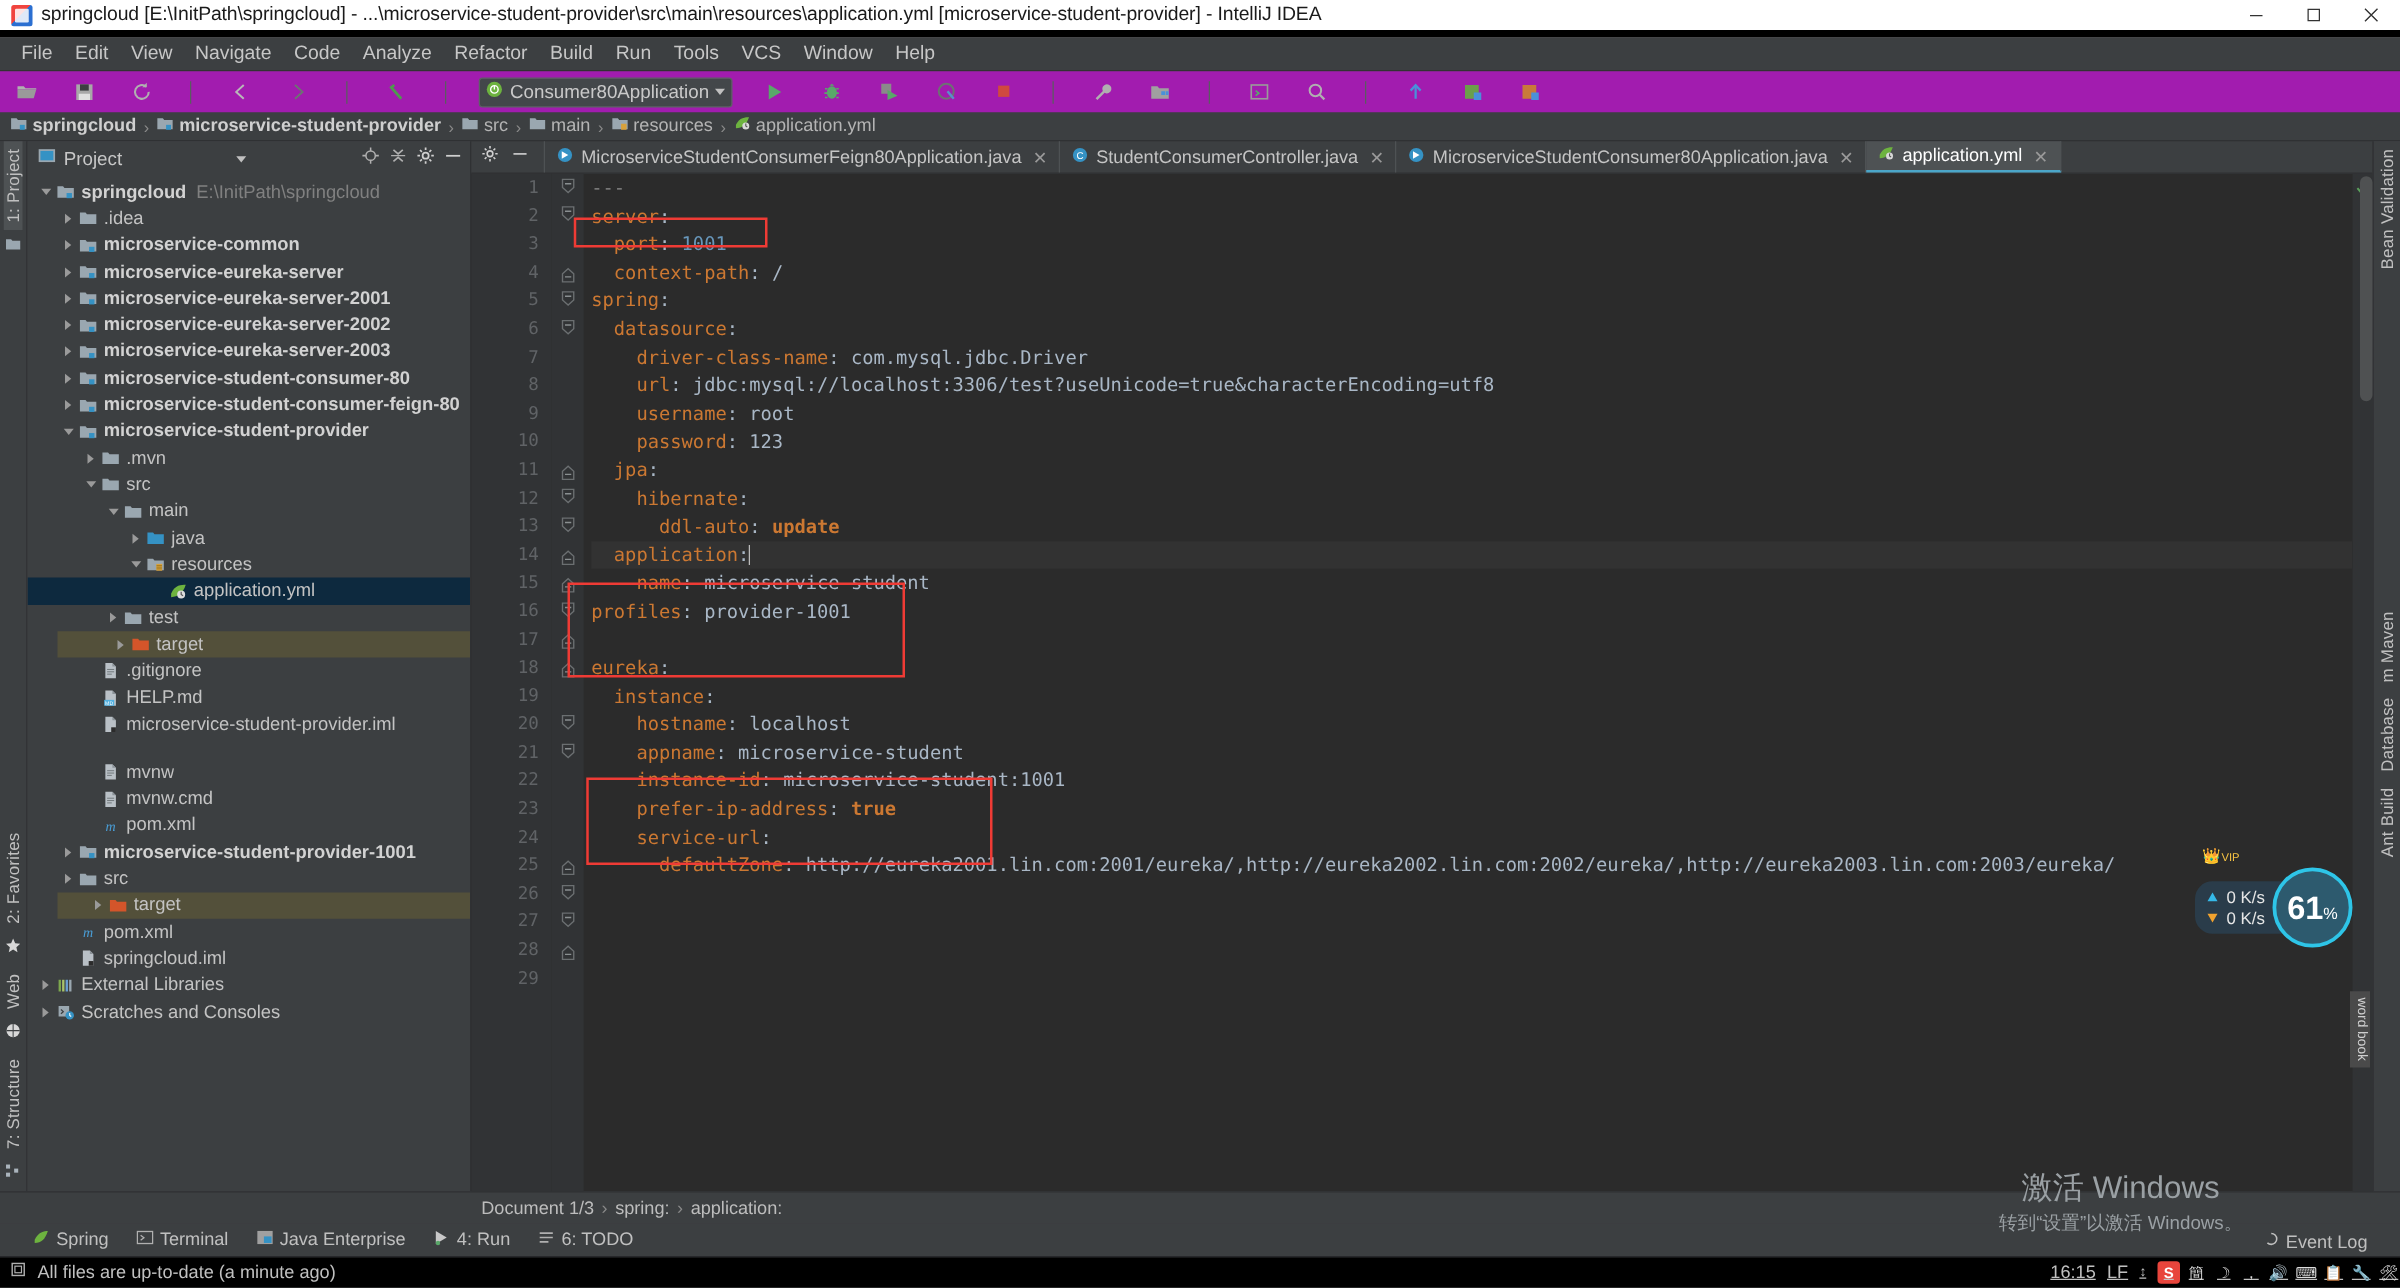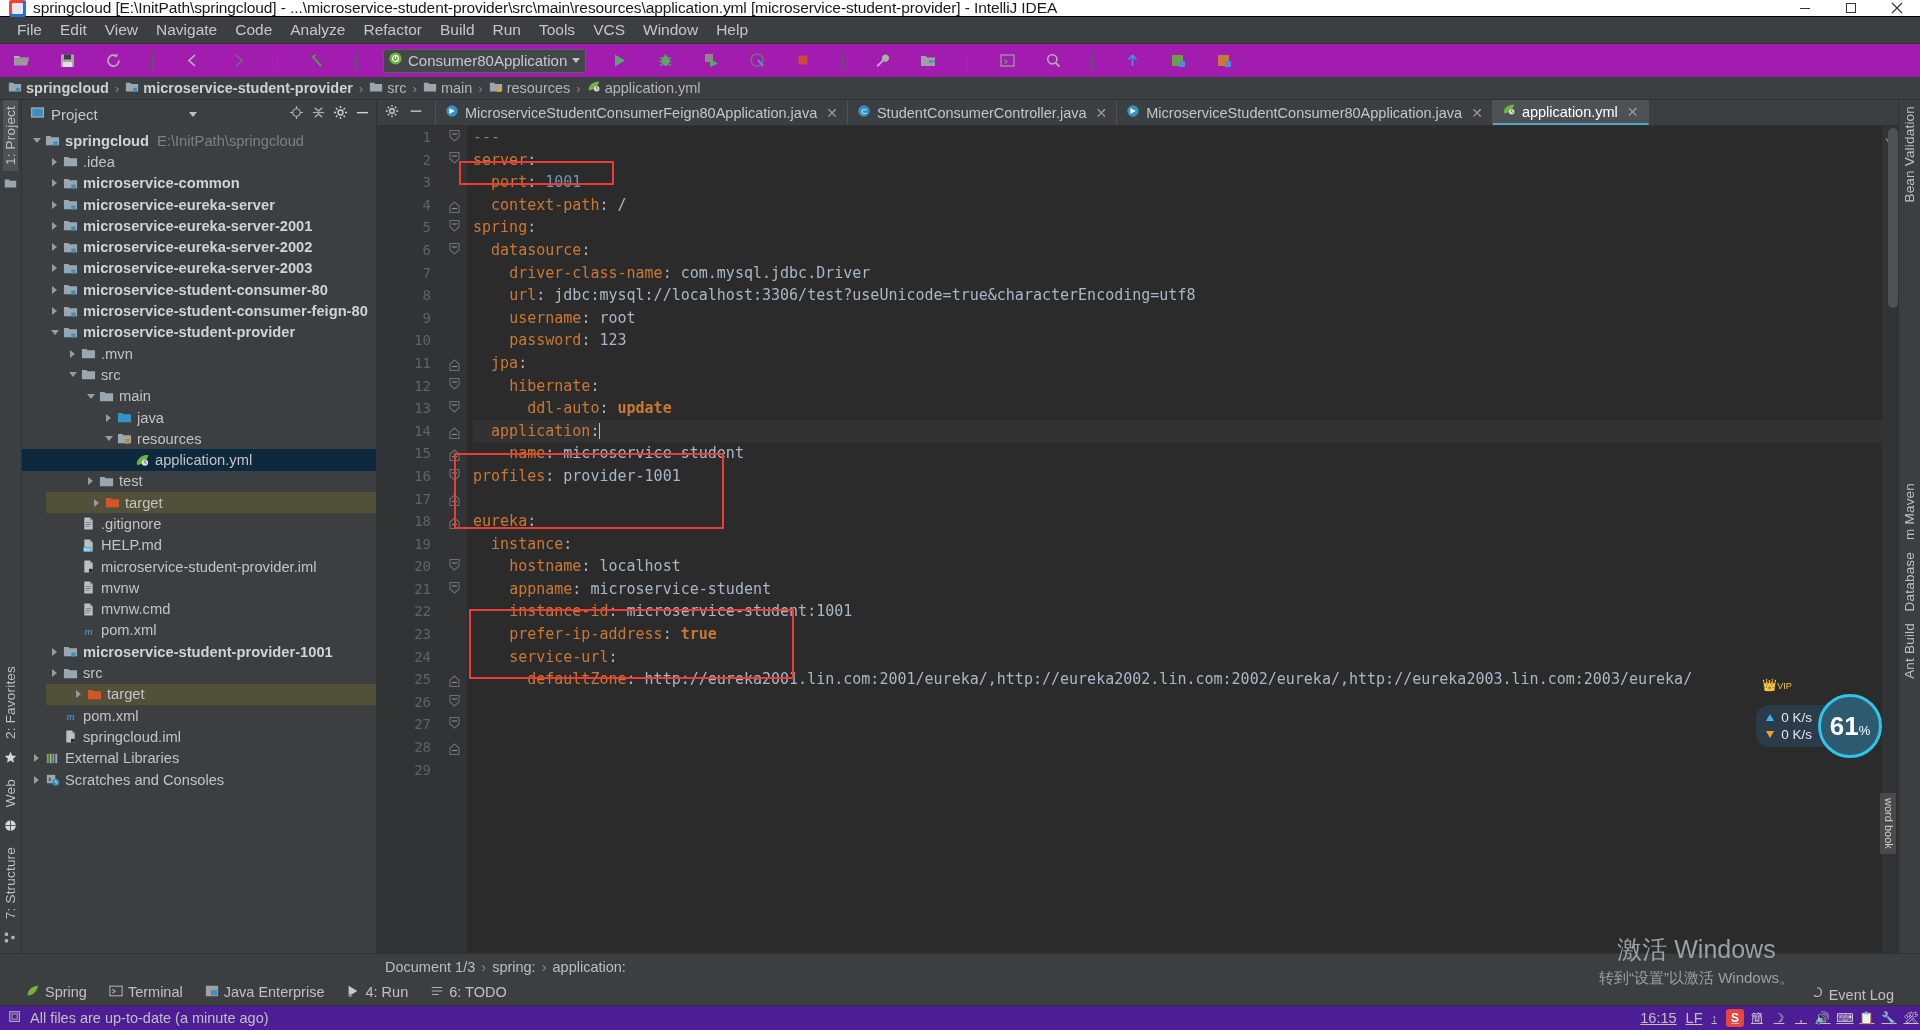--- a/index.html
+++ b/index.html
@@ -5,22 +5,22 @@
   * { box-sizing: border-box; margin:0; padding:0; }
   html,body { width:1920px; height:1030px; overflow:hidden; }
   body {
     font-family: "Liberation Sans", sans-serif;
     background:#3c3f41; color:#bbbbbb; font-size:16px;
     -webkit-font-smoothing: antialiased;
   }
   .app { width:1920px; height:1030px; display:flex; flex-direction:column; position:relative; }
 
   
-  .titlebar { height:17px; background:#ffffff; display:flex; align-items:center;
-              border-bottom:1px solid #000000; flex:none; }
+  .titlebar { height:30px; background:#ffffff; display:flex; align-items:center;
+              border-bottom:6px solid #000000; flex:none; }
   .title-ico { width:17px; height:17px; margin:0 7px 0 9px; border-radius:2px;
                background:linear-gradient(135deg,#f0443e 0%,#f0443e 45%,#2b6fd1 46%,#2b6fd1 100%);
                position:relative; flex:none; }
   .title-ico::after{content:"";position:absolute;left:3px;top:3px;width:11px;height:11px;
                background:#fff;opacity:.85;border-radius:1px;}
   .title-text { color:#1a1a1a; font-size:15.5px; white-space:nowrap; letter-spacing:-.1px; }
   .win-btns { margin-left:auto; display:flex; height:30px; }
   .win-btn { width:46px; height:30px; display:flex; align-items:center; justify-content:center;
              color:#333; font-size:15px; }
   .win-btn svg{display:block;}
@@ -124,21 +124,21 @@
           align-items:center; flex:none; border-left:1px solid #2f3133;}
 
   
   .navbar{ height:26px; background:#3c3f41; display:flex; align-items:center;
            padding-left:385px; gap:6px; flex:none; border-top:1px solid #2f3133;
            font-size:14.5px; color:#bdbdbd;}
   .navbar .sep{ color:#8a8a8a; }
   .toolwin{ height:26px; background:#3c3f41; display:flex; align-items:center;
             padding-left:26px; gap:22px; flex:none; font-size:14.5px; color:#c0c0c0;}
   .tw{ display:flex;align-items:center;gap:5px; white-space:nowrap;}
-  .statusbar{ height:25px; background:#4c1d95; display:flex; align-items:center;
+  .statusbar{ height:25px; background:#000000; display:flex; align-items:center;
               padding-left:8px; gap:8px; flex:none; font-size:14.5px; color:#c0c0c0;
               border-top:1px solid #2f3133;}
   .sb-right{ margin-left:auto; display:flex; align-items:center; gap:9px; padding-right:0;text-decoration:underline;}
 
   
   .eventlog{ position:absolute; right:26px; bottom:27px; display:flex; align-items:center;
              gap:5px; font-size:14.5px; color:#c0c0c0;}
 
   
   .wm{ position:absolute; right:126px; bottom:42px; text-align:center; color:#8e9295;
@@ -688,21 +688,21 @@
             <span class="arrow"></span>
             <span class="ico">
               <svg width="15" height="15" viewBox="0 0 16 16">
                 <path d="M3.5 1.5h6l3 3V14.5h-9z" fill="#b9c0c6"></path>
                 <path d="M9.5 1.5v3h3z" fill="#8a9197"></path>
                 <rect x="8.5" y="10.5" width="4" height="4" fill="#2b2b2b"></rect>
               </svg>
             </span>
             <span class="lbl">microservice-student-provider.iml</span>
           </div>
-          <div class="row" style="padding-left: 44px;">
+          <div class="row" style="padding-left: 44px; margin-top: 17px;">
             <span class="arrow"></span>
             <span class="ico">
               <svg width="15" height="15" viewBox="0 0 16 16">
                 <path d="M3.5 1.5h6l3 3V14.5h-9z" fill="#b9c0c6"></path>
                 <path d="M9.5 1.5v3h3z" fill="#8a9197"></path>
                 <path d="M5 7h6M5 9h6M5 11h4" stroke="#6d7478" stroke-width=".8"></path>
               </svg>
             </span>
             <span class="lbl">mvnw</span>
           </div>

